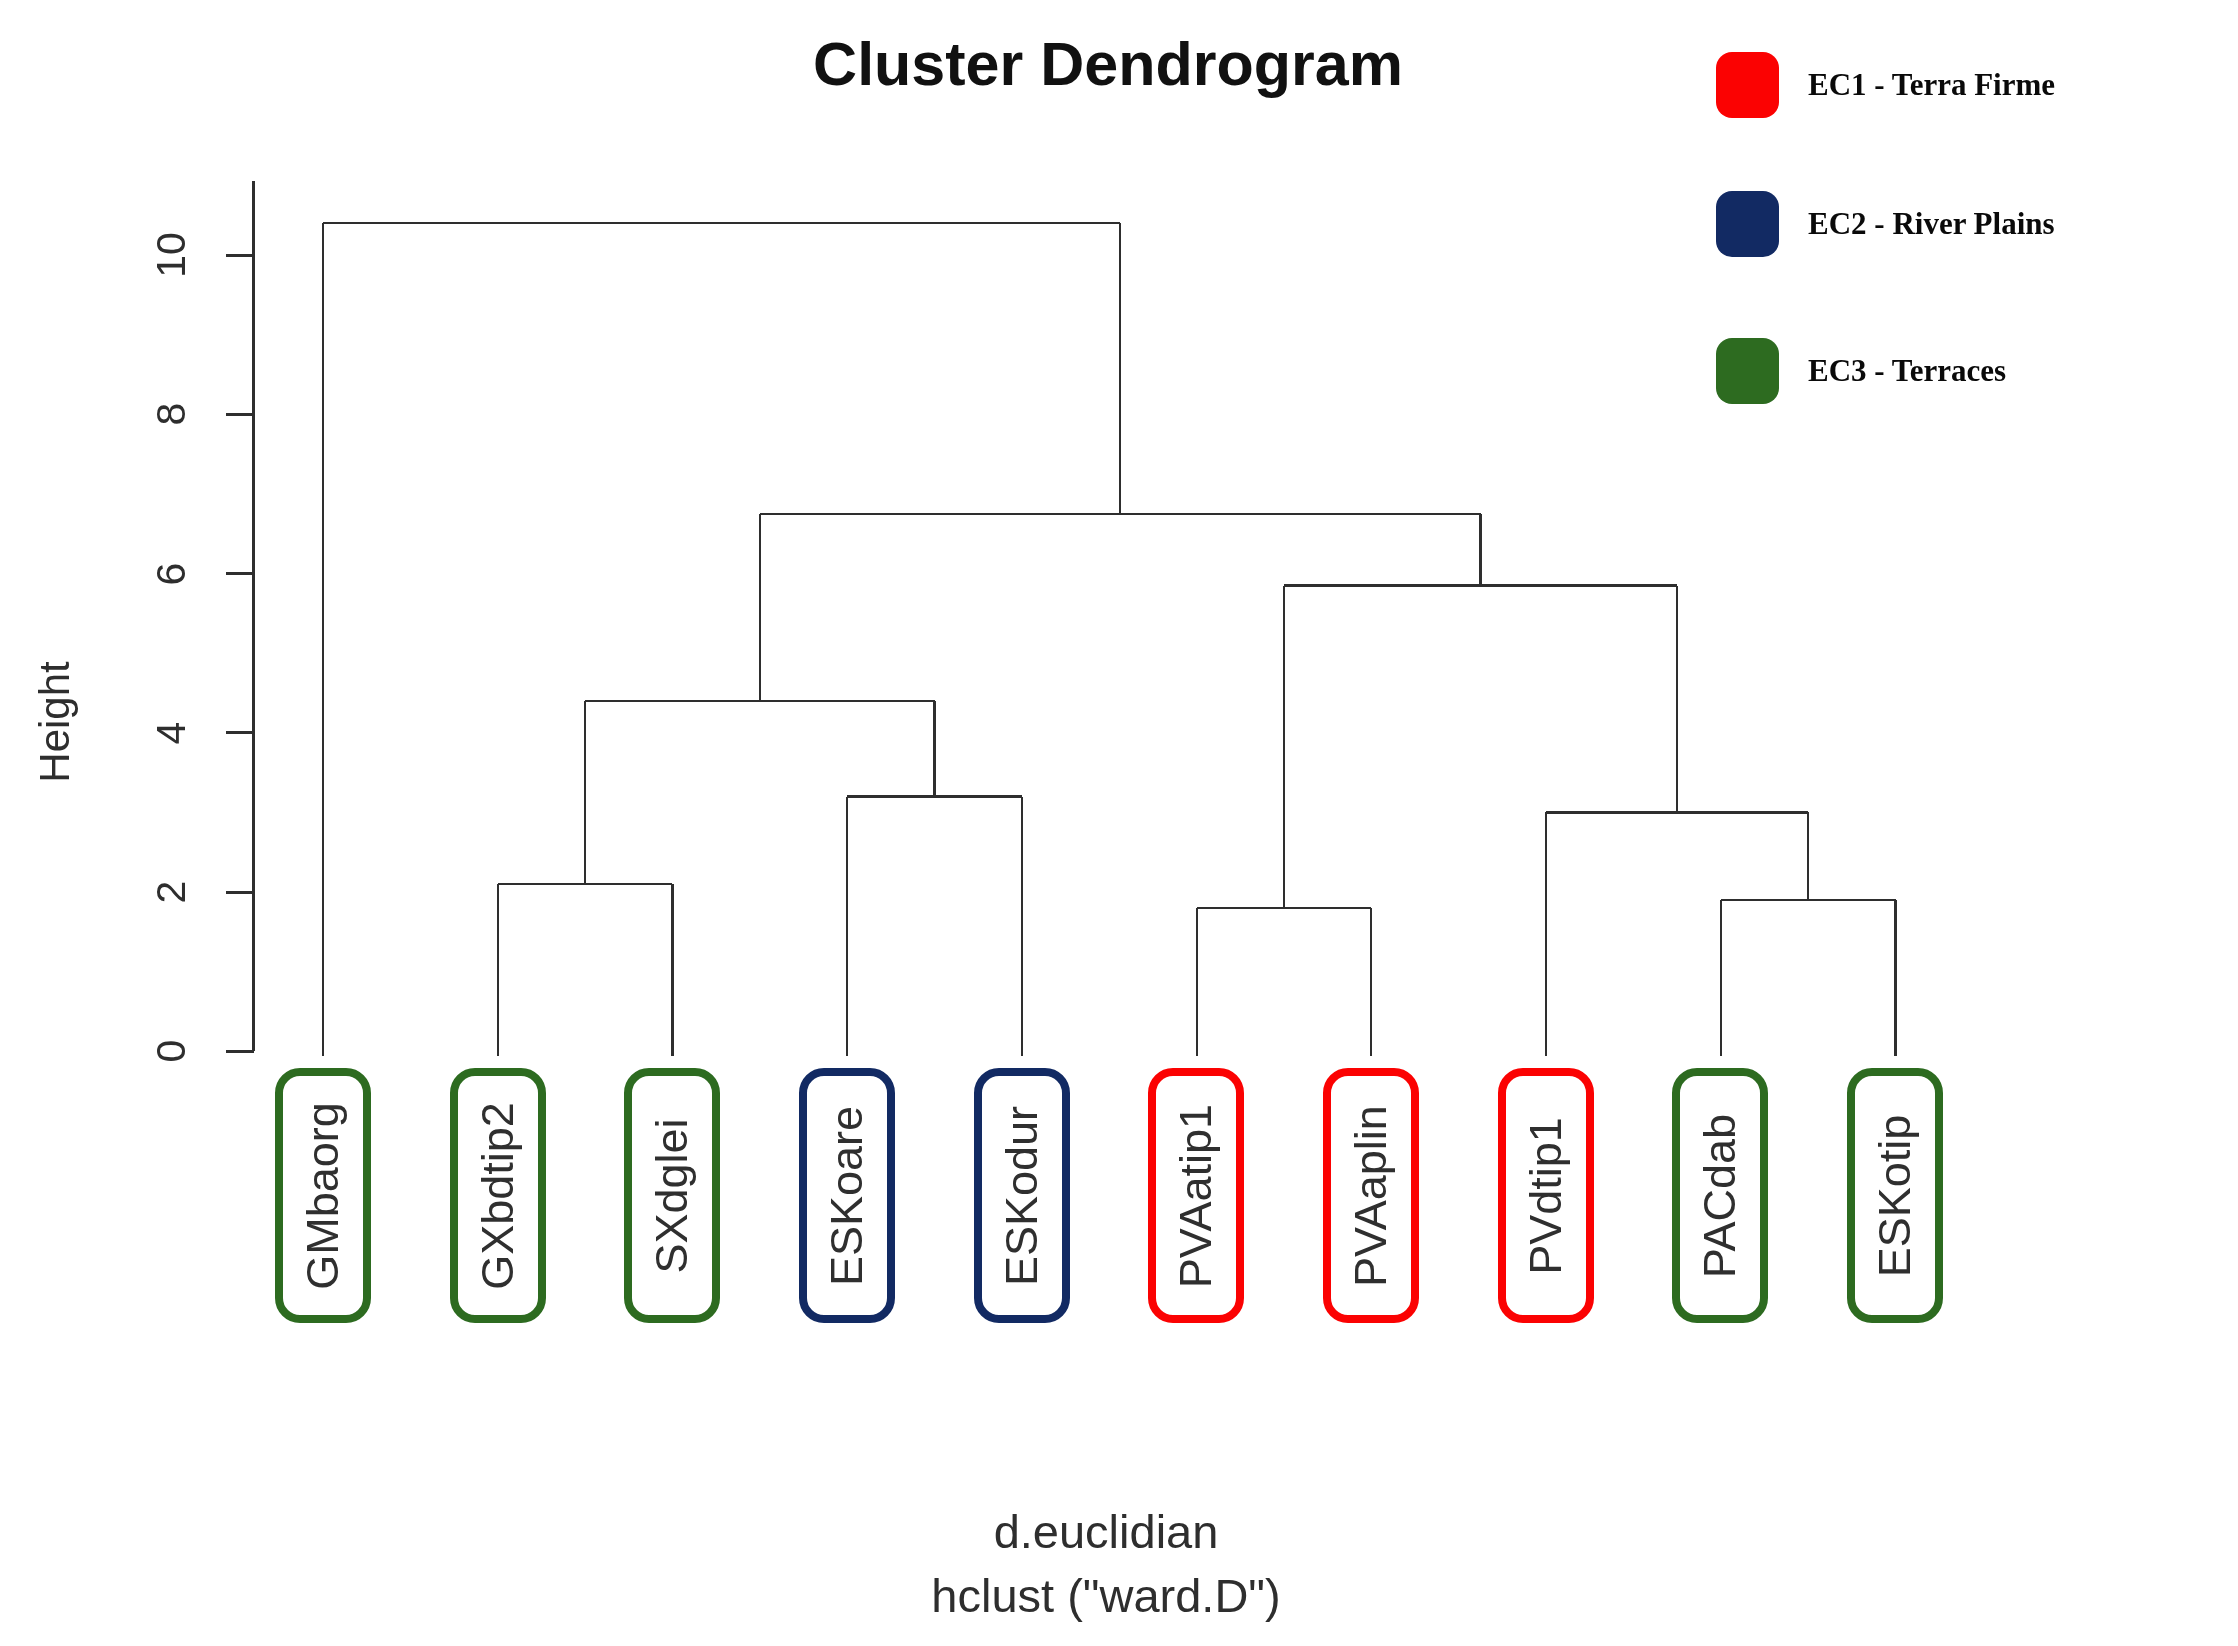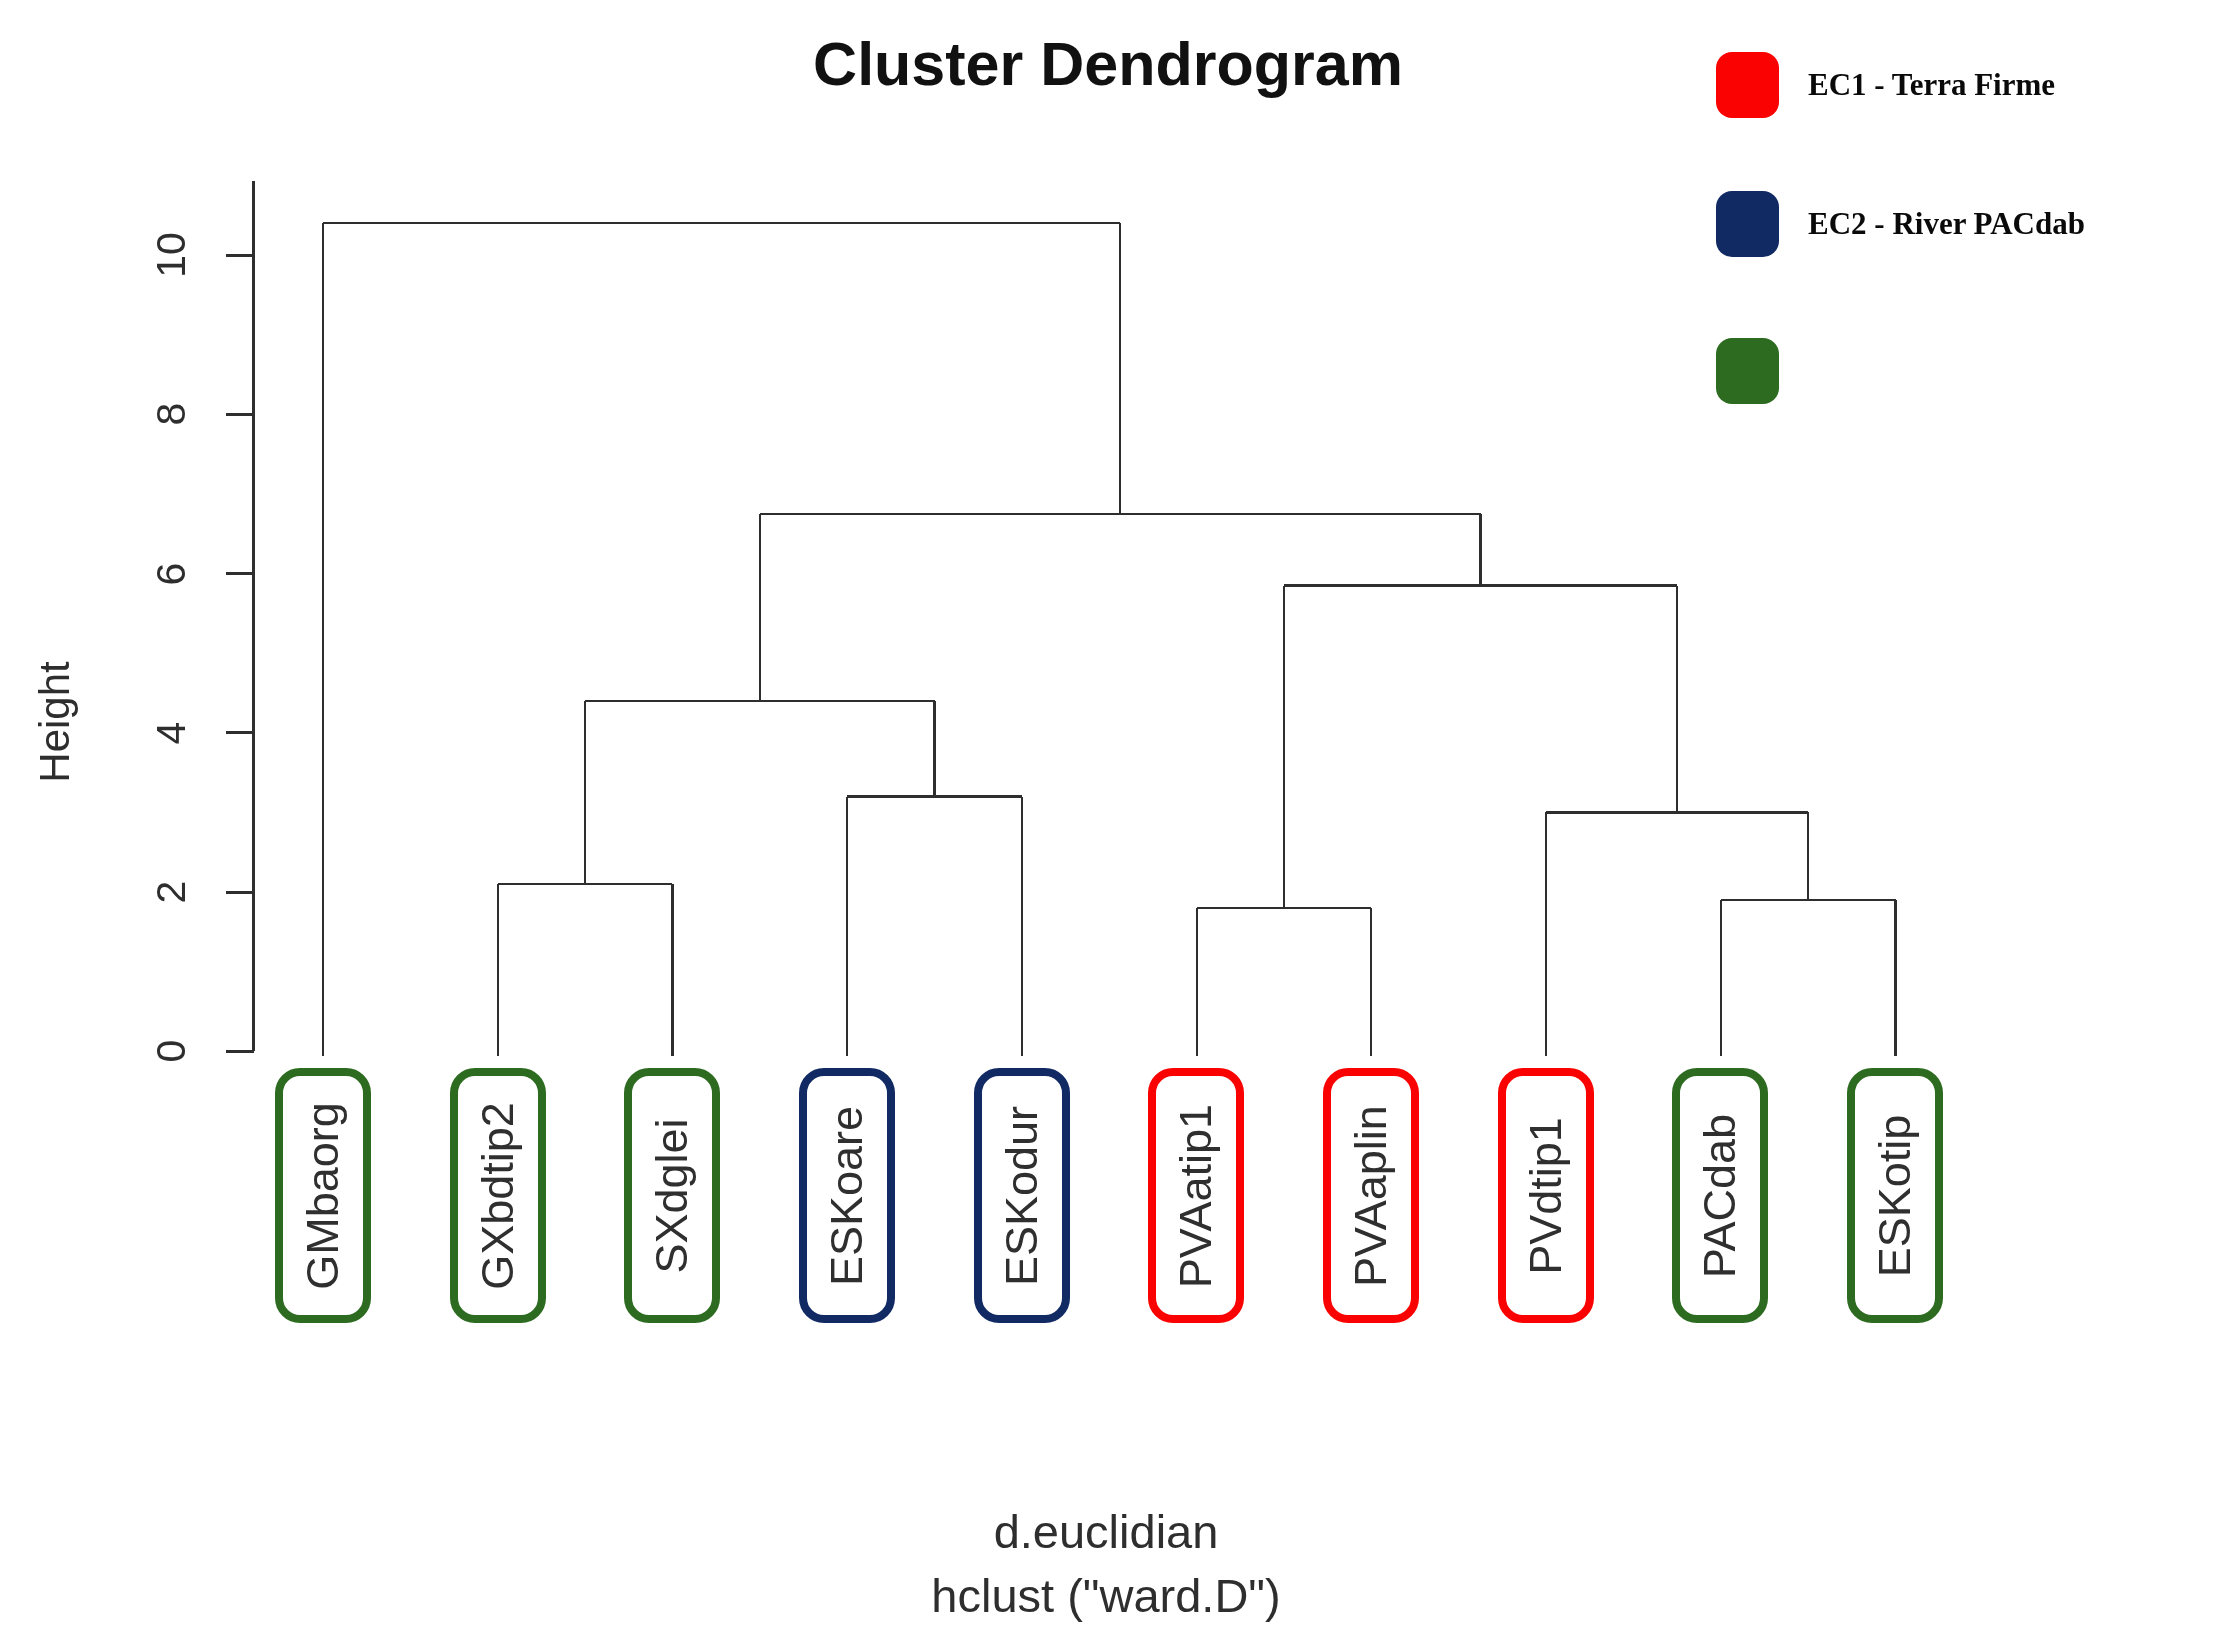--- a/index.html
+++ b/index.html
@@ -189,24 +189,25 @@
       <span class="leaf-label">ESKotip</span>
     </div>
 
   <div class="legend">
     <div class="legend-item row-0">
       <span class="legend-swatch" style="background: rgb(251, 2, 2);"></span>
       <span class="legend-label">EC1 - Terra Firme</span>
     </div>
     <div class="legend-item row-1">
       <span class="legend-swatch" style="background: rgb(18, 42, 99);"></span>
-      <span class="legend-label">EC2 - River PACdab</span>
+      <span class="legend-label">EC2 - River Plains</span>
     </div>
     <div class="legend-item row-2">
       <span class="legend-swatch" style="background: rgb(45, 107, 32);"></span>
+      <span class="legend-label">EC3 - Terraces</span>
     </div>
   </div>
 
   <div class="caption-line line-0">d.euclidian</div>
   <div class="caption-line line-1">hclust ("ward.D")</div>
 
 </div>
 
 
 </body></html>

